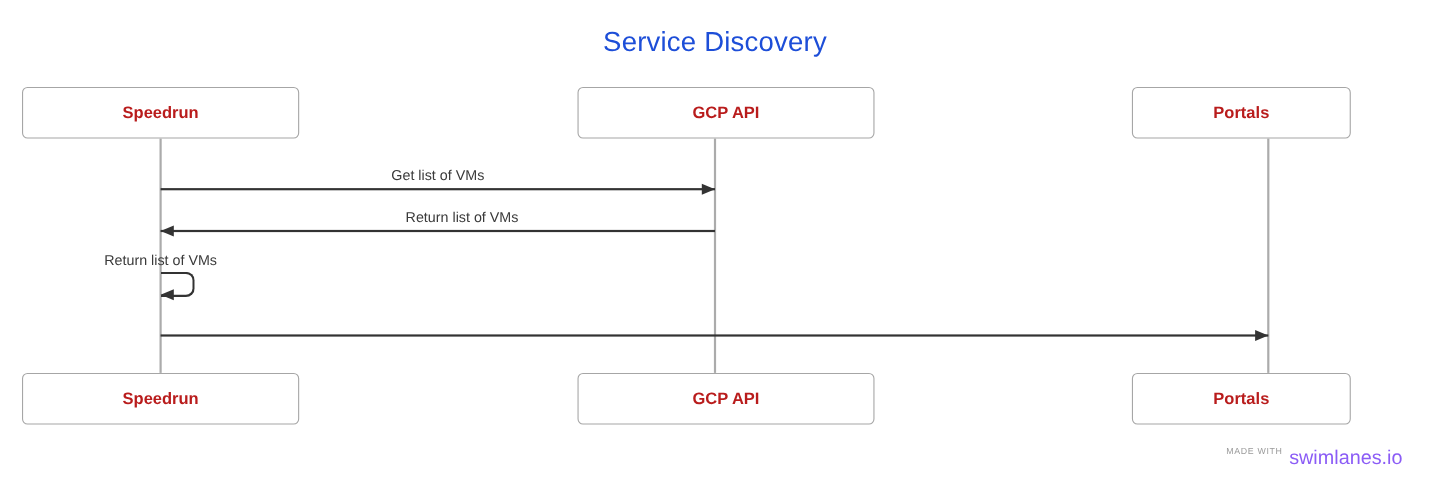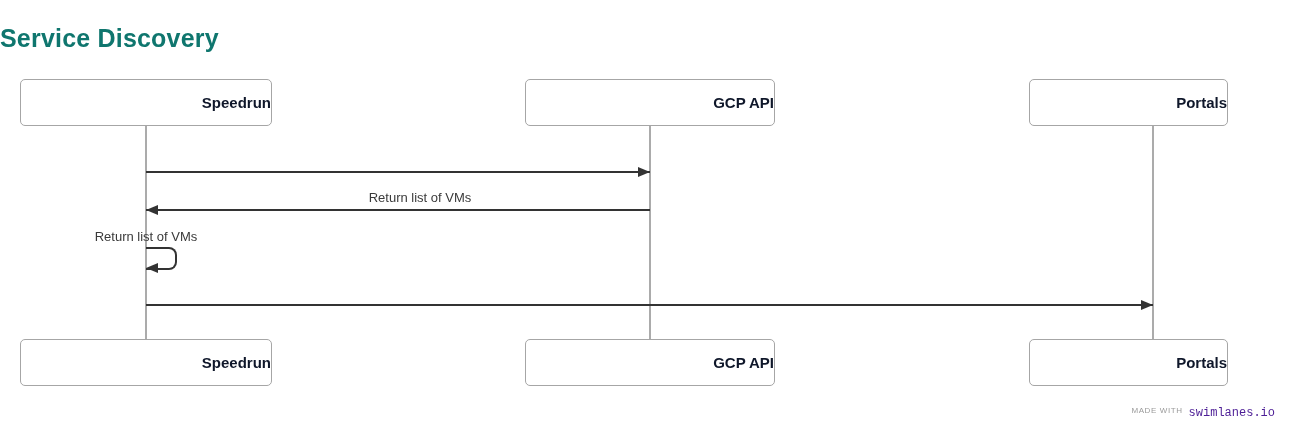--- a/index.html
+++ b/index.html
@@ -7,38 +7,38 @@
     width: 1300px; height: 446px;
     background: #ffffff;
     font-family: "Liberation Sans", sans-serif;
     overflow: hidden;
     position: relative;
   }
   .stage { position: absolute; left: 0; top: 0; width: 1300px; height: 446px; }
 
   .diagram-title {
     position: absolute; left: 0; top: 24px; width: 1300px;
-    text-align: left;
-    font-size: 25px; font-weight: bold; color: #0f766e;
+    text-align: center;
+    font-size: 25px; font-weight: normal; color: #1d4ed8;
     letter-spacing: 0.2px;
   }
 
   .actor-box {
     position: absolute;
     height: 47px;
     background: #ffffff;
     border: 1.5px solid #a6a6a6;
     border-radius: 5px;
-    display: flex; align-items: center; justify-content: flex-end;
-    font-size: 15px; font-weight: bold; color: #0f172a;
+    display: flex; align-items: center; justify-content: center;
+    font-size: 15px; font-weight: bold; color: #b91c1c;
   }
   .top-row  { top: 79px; }
   .bot-row  { top: 339px; }
   .actor-a  { left: 20px;   width: 252px; }
-  .actor-b  { left: 525px;  width: 250px; }
+  .actor-b  { left: 525px;  width: 270px; }
   .actor-c  { left: 1029px; width: 199px; }
 
   .lifeline {
     position: absolute; top: 126px; height: 213px; width: 2px;
     background: #ababab;
   }
   .lifeline-a { left: 145px; }
   .lifeline-b { left: 649px; }
   .lifeline-c { left: 1152px; }
 
@@ -91,21 +91,21 @@
     display: flex; align-items: flex-start; gap: 6px;
     color: #8c8c8c;
     text-decoration: none;
     cursor: pointer;
   }
   .footer .made-with {
     font-size: 8px; letter-spacing: 0.6px; color: #9a9a9a;
     text-transform: uppercase;
   }
   .footer .brand {
-    font-size: 12px; color: #4c1d95; font-family: Liberation Mono, monospace;
+    font-size: 18px; color: #8b5cf6;
   }
 </style>
 </head>
 <body>
 
 <div class="stage">
 
   <div class="diagram-title">Service Discovery</div>
 
   <div class="lifeline lifeline-a"></div>
@@ -115,20 +115,21 @@
   <div class="actor-box top-row actor-a">
     <span>Speedrun</span>
   </div>
   <div class="actor-box top-row actor-b">
     <span>GCP API</span>
   </div>
   <div class="actor-box top-row actor-c">
     <span>Portals</span>
   </div>
 
+  <div class="msg-label label-1">Get list of VMs</div>
   <div class="msg-line line-1"></div>
   <div class="arrowhead-right head-1"></div>
 
   <div class="msg-label label-2">Return list of VMs</div>
   <div class="msg-line line-2"></div>
   <div class="arrowhead-left head-2"></div>
 
   <div class="msg-label label-3">Return list of VMs</div>
   <div class="self-loop"></div>
   <div class="arrowhead-left head-3"></div>

